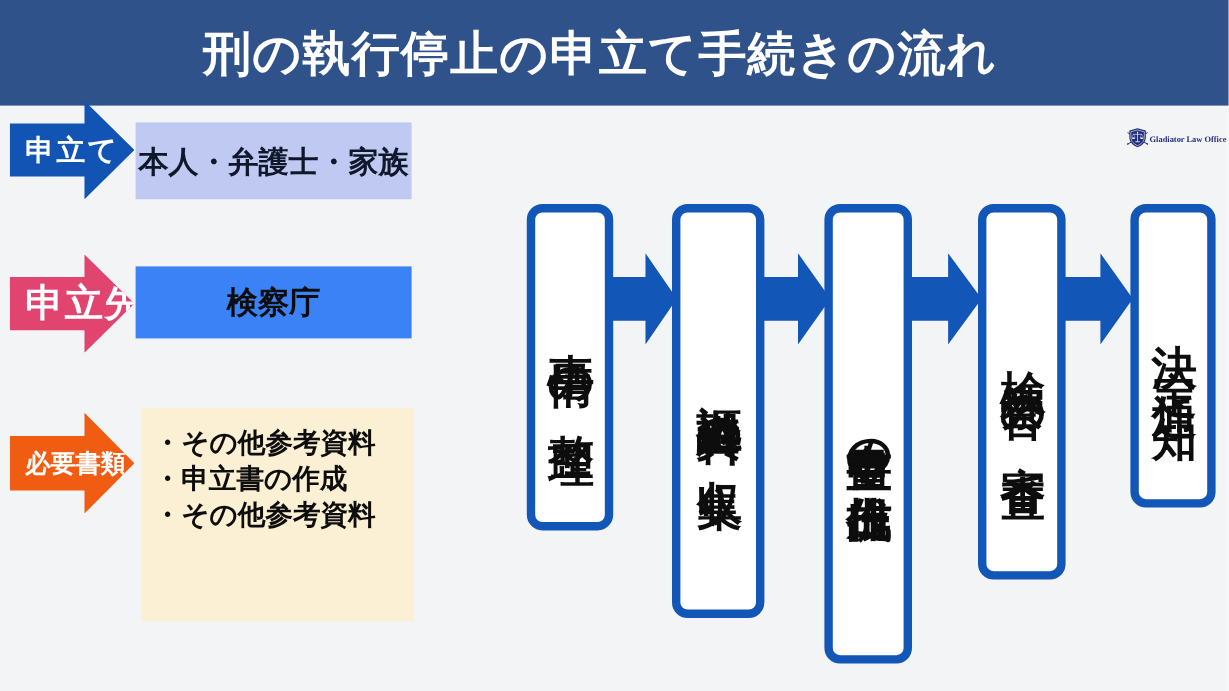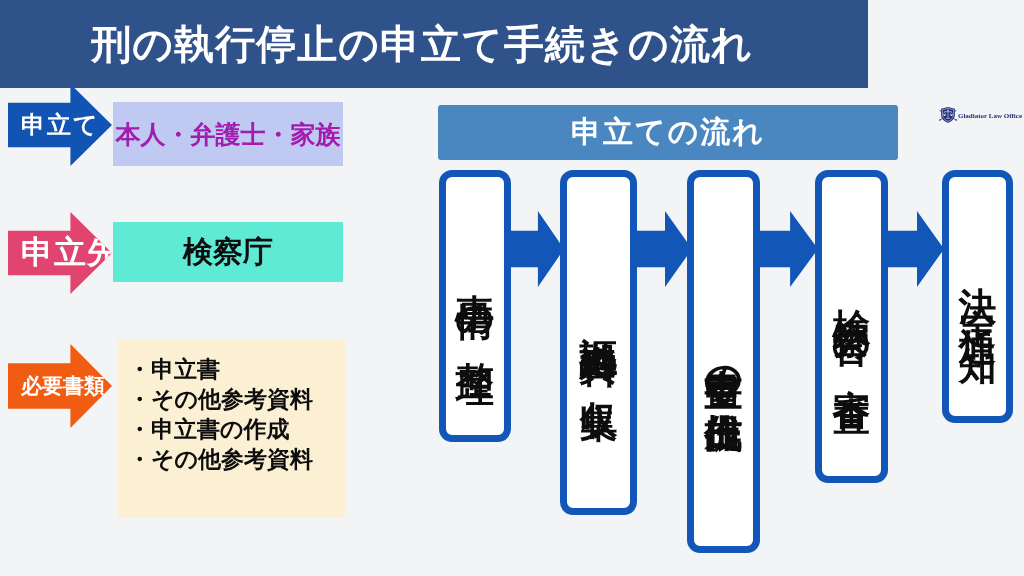--- a/index.html
+++ b/index.html
@@ -9,21 +9,21 @@
   .canvas {
     position: relative;
     width: 1024px; height: 576px;
     background: #f3f4f6;
     overflow: hidden;
   }
 
   
   .title-band {
     position: absolute; left: 0; top: 0;
-    width: 868px; height: 88px;
+    width: 1024px; height: 88px;
     background: #2f528a;
     display: flex; align-items: center; justify-content: center;
   }
   .title-band .title-text {
     color: #ffffff; font-size: 40px; font-weight: bold;
     letter-spacing: 1px;
     transform: translateX(-12px);
     white-space: nowrap;
   }
 
@@ -42,27 +42,27 @@
   .arrow-saki      { left: 8px;  top: 212px; width: 104px; height: 82px; background: #e0446f; }
   .arrow-saki .arrow-label { font-size: 32px; letter-spacing: 1px; }
   .arrow-shorui    { left: 8px;  top: 344px; width: 104px; height: 84px; background: #f05c12; font-family: Liberation Serif, serif; }
   .arrow-shorui .arrow-label { font-size: 21px; letter-spacing: 0; }
 
   
   .applicant-box {
     position: absolute; left: 113px; top: 102px; width: 230px; height: 64px;
     background: #bfc9f1;
     display: flex; align-items: center; justify-content: center;
-    font-size: 25px; font-weight: bold; color: #a21caf; white-space: nowrap;
+    font-size: 25px; font-weight: bold; color: #0f172a; white-space: nowrap;
   }
   .office-box {
     position: absolute; left: 113px; top: 222px; width: 230px; height: 60px;
-    background: #5eead4;
-    display: flex; align-items: center; justify-content: center;
-    font-size: 30px; font-weight: bold; color: #0d0d0d;
+    background: #3b82f6;
+    display: flex; align-items: center; justify-content: center;
+    font-size: 26px; font-weight: bold; color: #0d0d0d;
   }
   .documents-box {
     position: absolute; left: 118px; top: 340px; width: 227px; height: 178px;
     background: #fcf0d4;
     padding: 14px 10px 0 10px;
   }
   .documents-box .doc-line {
     display: block;
     font-size: 23px; font-weight: bold; color: #0d0d0d;
     line-height: 30px; white-space: nowrap;
@@ -137,27 +137,25 @@
 
   <div class="big-arrow arrow-saki">
     <span class="arrow-label">申立先</span>
   </div>
   <div class="office-box">検察庁</div>
 
   <div class="big-arrow arrow-shorui">
     <span class="arrow-label">必要書類</span>
   </div>
   <div class="documents-box">
-    <span class="doc-line">・申立書</span>
     <span class="doc-line">・その他参考資料</span>
     <span class="doc-line">・申立書の作成</span>
     <span class="doc-line">・その他参考資料</span>
   </div>
 
-  <div class="flow-header">申立ての流れ</div>
 
   <div class="flow-step step-1">
     <span class="step-text">事情の整理</span>
   </div>
   <div class="flow-arrow fa-1"></div>
 
   <div class="flow-step step-2">
     <span class="step-text">証拠資料の収集</span>
   </div>
   <div class="flow-arrow fa-2"></div>

